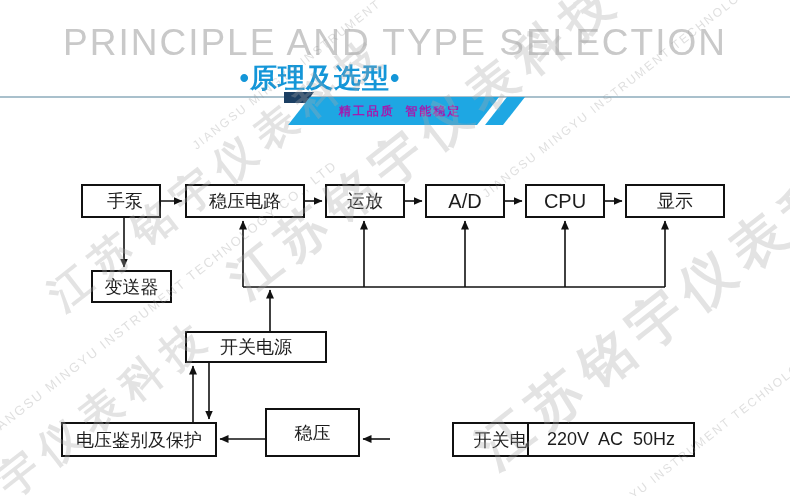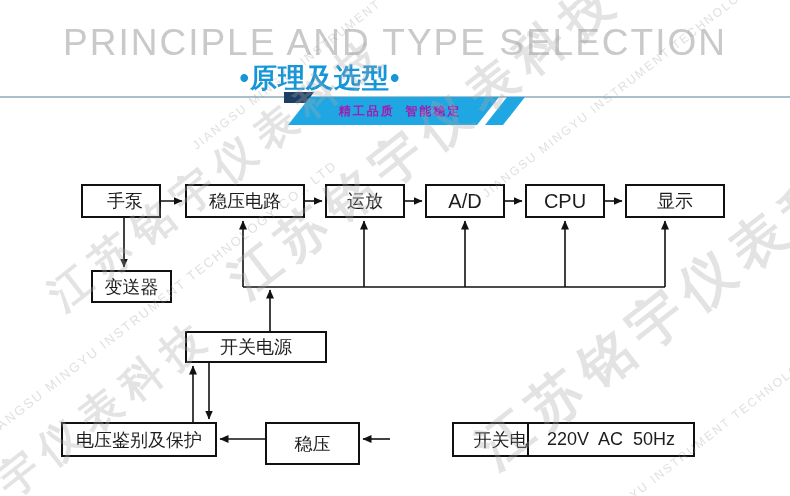--- a/index.html
+++ b/index.html
@@ -86,21 +86,21 @@
 
   <div class="blk" style="left:81px;top:184px;width:80px;height:34px;padding-left:8px;">手泵</div>
   <div class="blk" style="left:185px;top:184px;width:120px;height:34px;">稳压电路</div>
   <div class="blk" style="left:325px;top:184px;width:80px;height:34px;">运放</div>
   <div class="blk" style="left:425px;top:184px;width:80px;height:34px;font-size:20px;">A/D</div>
   <div class="blk" style="left:525px;top:184px;width:80px;height:34px;font-size:20px;">CPU</div>
   <div class="blk" style="left:625px;top:184px;width:100px;height:34px;">显示</div>
   <div class="blk" style="left:91px;top:270px;width:81px;height:33px;">变送器</div>
   <div class="blk" style="left:185px;top:331px;width:142px;height:32px;">开关电源</div>
   <div class="blk" style="left:61px;top:422px;width:156px;height:35px;">电压鉴别及保护</div>
-  <div class="blk" style="left:265px;top:422px;width:95px;height:43px;">稳压</div>
+  <div class="blk" style="left:265px;top:408px;width:95px;height:49px;">稳压</div>
   <div class="blk" style="left:404px;top:422px;width:115px;height:35px;margin-left:48px;">开关电源</div>
   <div class="blk" style="left:527px;top:422px;width:168px;height:35px;">220V  AC  50Hz</div>
 
   <div class="wm wm-cn" style="left:10px;top:145px;font-size:42px;">江苏铭宇仪表科技</div>
   <div class="wm wm-cn" style="left:185px;top:105px;font-size:50px;">江苏铭宇仪表科技</div>
   <div class="wm wm-cn" style="left:430px;top:262px;font-size:54px;">江苏铭宇仪表科技</div>
   <div class="wm wm-cn" style="left:-165px;top:428px;font-size:42px;">江苏铭宇仪表科技</div>
   <div class="wm wm-en" style="left:-60px;top:292px;font-size:13px;">JIANGSU MINGYU INSTRUMENT TECHNOLOGY CO., LTD</div>
   <div class="wm wm-en" style="left:150px;top:12px;font-size:12px;">JIANGSU MINGYU INSTRUMENT TECHNOLOGY CO., LTD</div>
   <div class="wm wm-en" style="left:440px;top:60px;font-size:12px;">JIANGSU MINGYU INSTRUMENT TECHNOLOGY CO., LTD</div>

